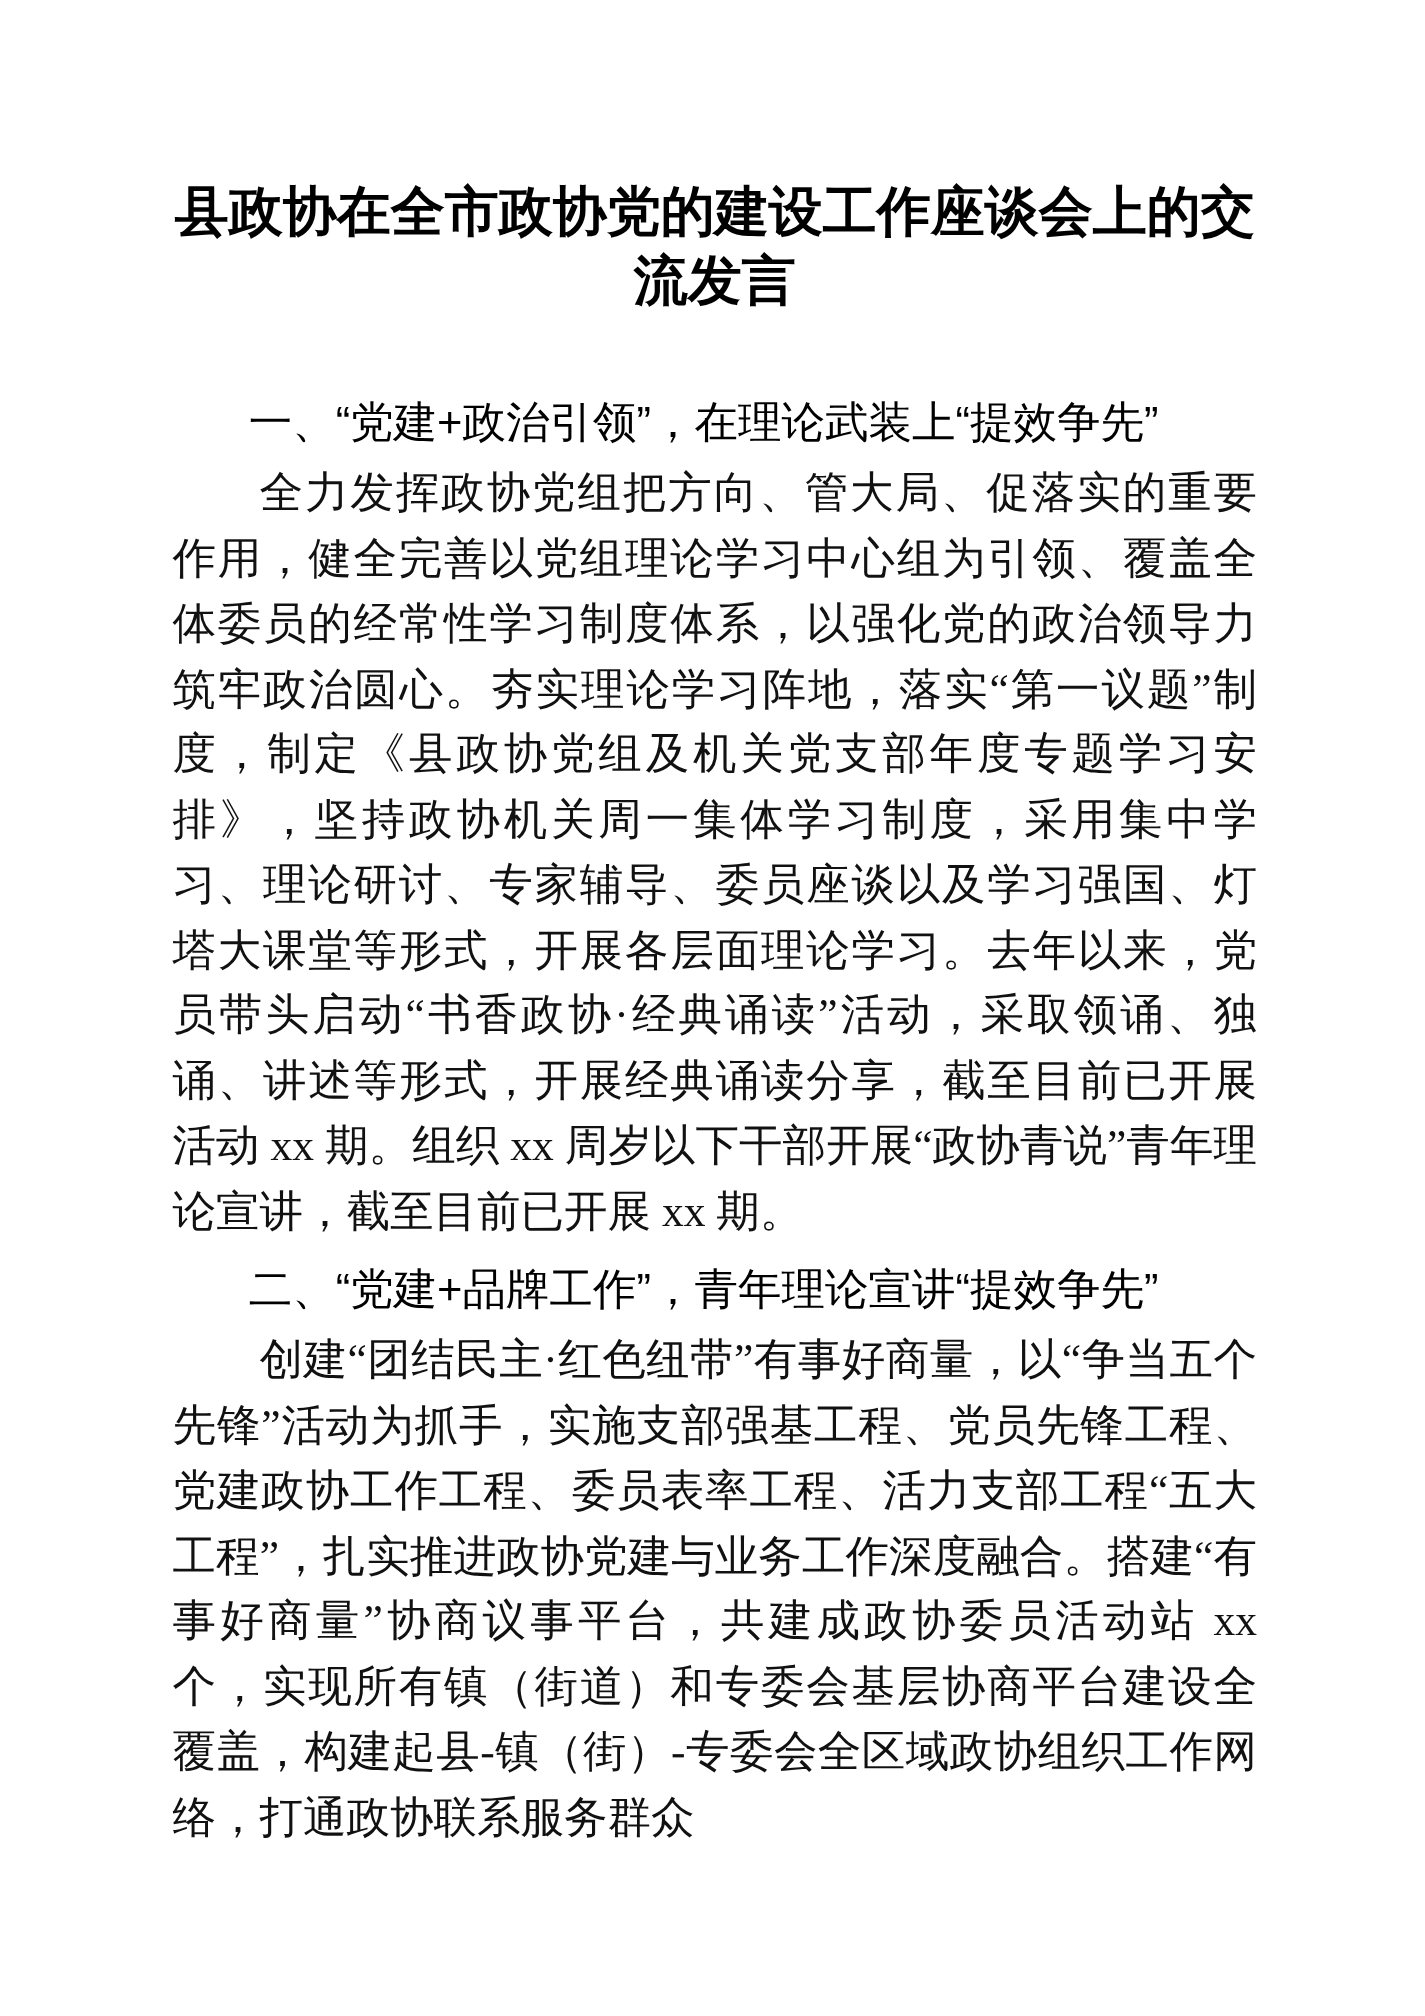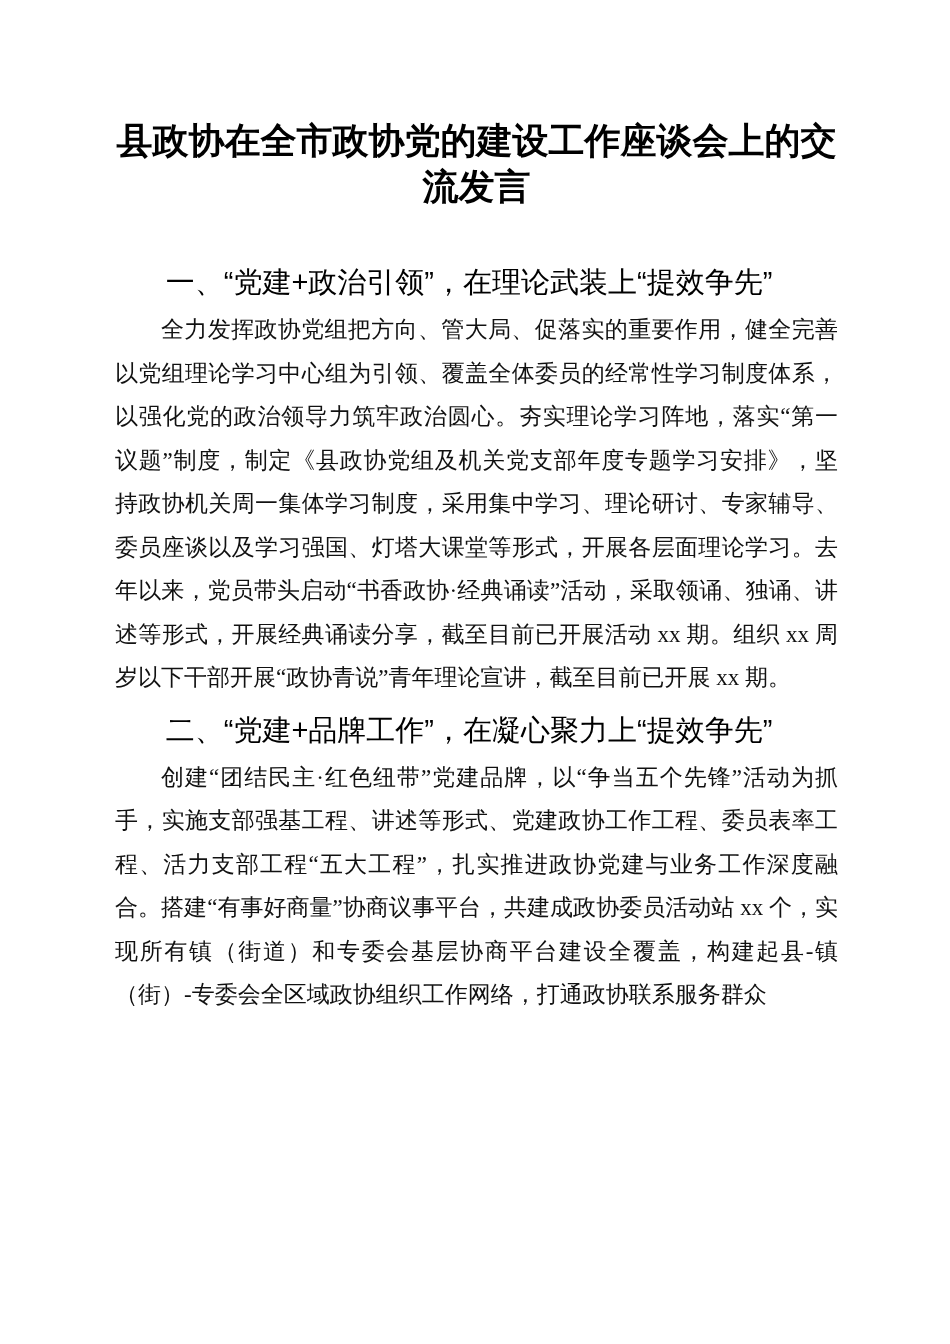--- a/index.html
+++ b/index.html
@@ -37,35 +37,35 @@
     font-weight: 400;
     font-size: 29px;
     line-height: 44px;
     text-indent: 1.75em;
     color: #000000;
   }
   .body-para {
     margin: 0;
     font-family: "Liberation Serif", "DejaVu Serif", serif;
     font-weight: 400;
-    font-size: 23px;
+    font-size: 29px;
     line-height: 43.5px;
     text-indent: 2em;
     text-align: justify;
     color: #111111;
   }
 </style>
 </head>
 <body>
 
 <div class="page">
 
   <h1 class="doc-title">县政协在全市政协党的建设工作座谈会上的交流发言</h1>
 
   <h2 class="section-heading">一、“党建+政治引领”，在理论武装上“提效争先”</h2>
 
   <p class="body-para">全力发挥政协党组把方向、管大局、促落实的重要作用，健全完善以党组理论学习中心组为引领、覆盖全体委员的经常性学习制度体系，以强化党的政治领导力筑牢政治圆心。夯实理论学习阵地，落实“第一议题”制度，制定《县政协党组及机关党支部年度专题学习安排》，坚持政协机关周一集体学习制度，采用集中学习、理论研讨、专家辅导、委员座谈以及学习强国、灯塔大课堂等形式，开展各层面理论学习。去年以来，党员带头启动“书香政协·经典诵读”活动，采取领诵、独诵、讲述等形式，开展经典诵读分享，截至目前已开展活动 xx 期。组织 xx 周岁以下干部开展“政协青说”青年理论宣讲，截至目前已开展 xx 期。</p>
 
-  <h2 class="section-heading">二、“党建+品牌工作”，在凝心聚力上“提效争先”</h2>
+  <h2 class="section-heading">二、“党建+品牌工作”，青年理论宣讲“提效争先”</h2>
 
-  <p class="body-para">创建“团结民主·红色纽带”党建品牌，以“争当五个先锋”活动为抓手，实施支部强基工程、讲述等形式、党建政协工作工程、委员表率工程、活力支部工程“五大工程”，扎实推进政协党建与业务工作深度融合。搭建“有事好商量”协商议事平台，共建成政协委员活动站 xx 个，实现所有镇（街道）和专委会基层协商平台建设全覆盖，构建起县-镇（街）-专委会全区域政协组织工作网络，打通政协联系服务群众</p>
+  <p class="body-para">创建“团结民主·红色纽带”有事好商量，以“争当五个先锋”活动为抓手，实施支部强基工程、党员先锋工程、党建政协工作工程、委员表率工程、活力支部工程“五大工程”，扎实推进政协党建与业务工作深度融合。搭建“有事好商量”协商议事平台，共建成政协委员活动站 xx 个，实现所有镇（街道）和专委会基层协商平台建设全覆盖，构建起县-镇（街）-专委会全区域政协组织工作网络，打通政协联系服务群众</p>
 
 </div>
 
 </body></html>

